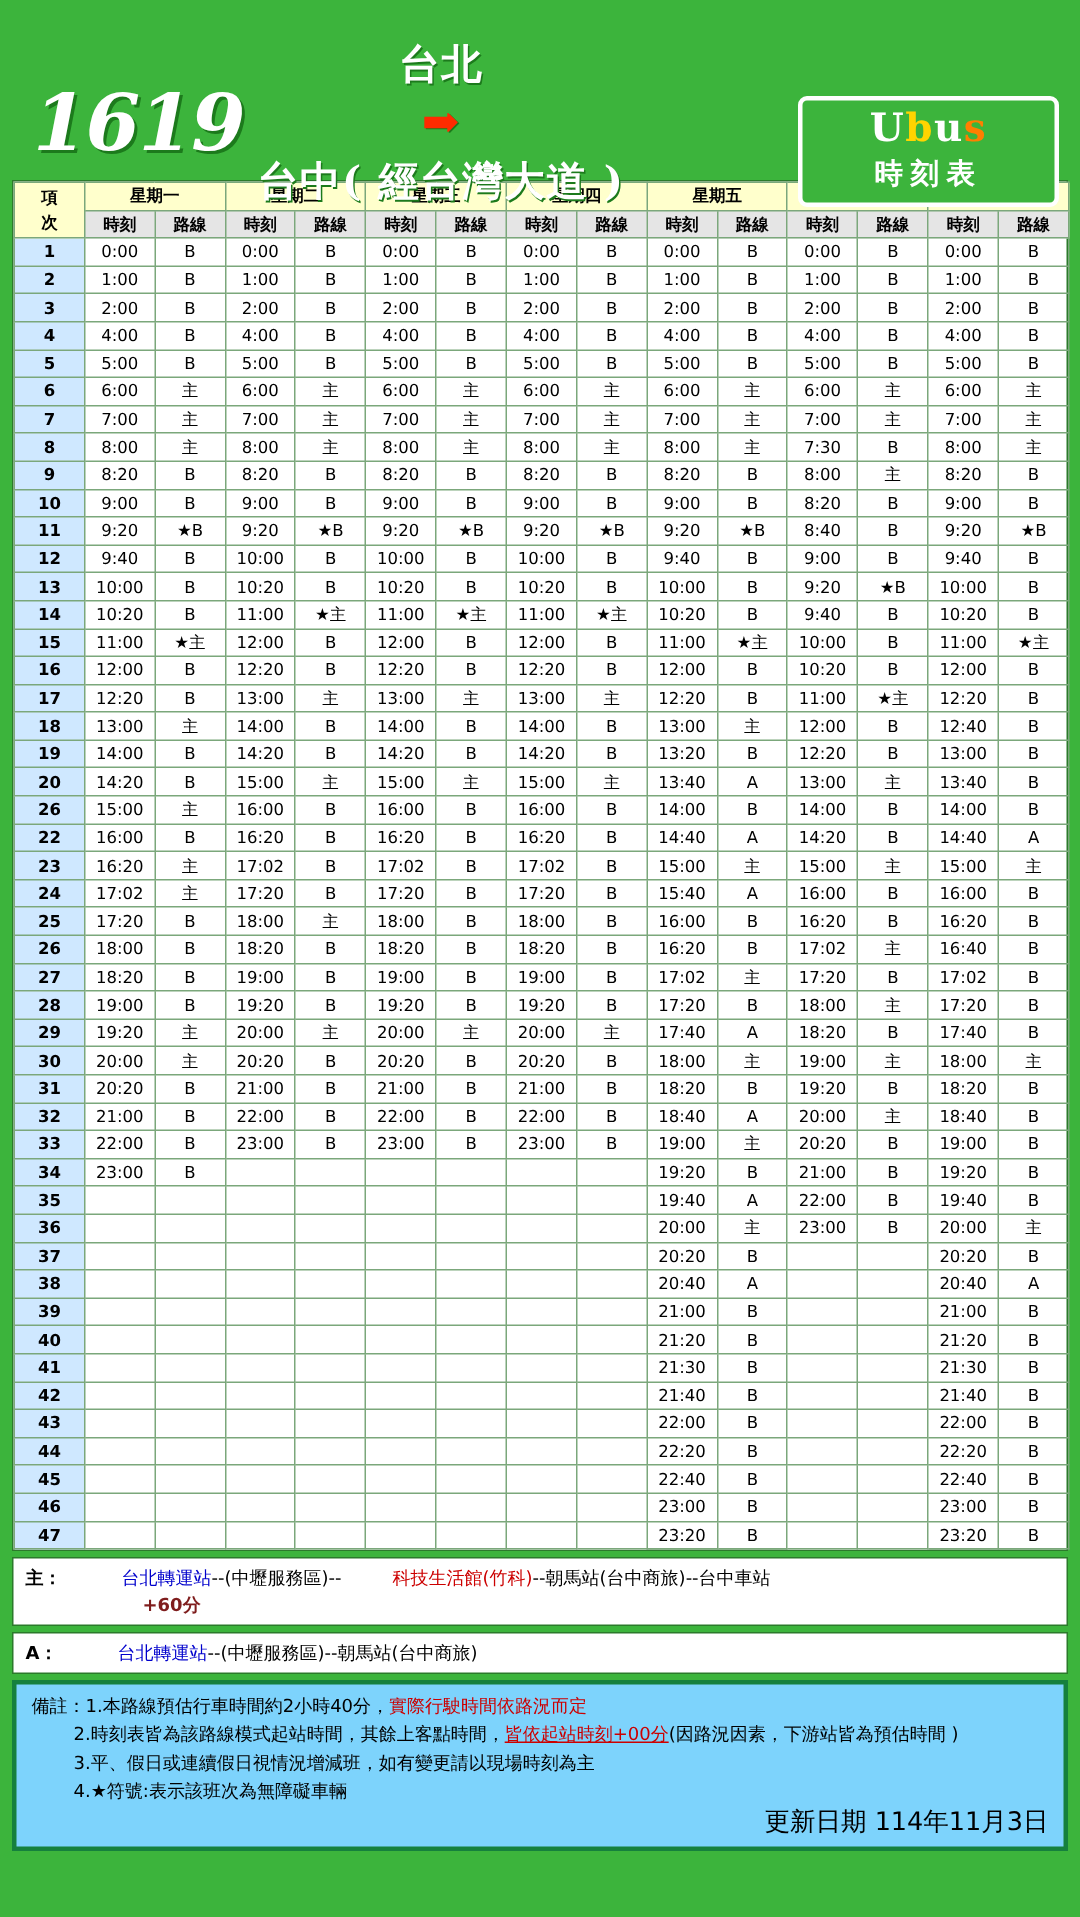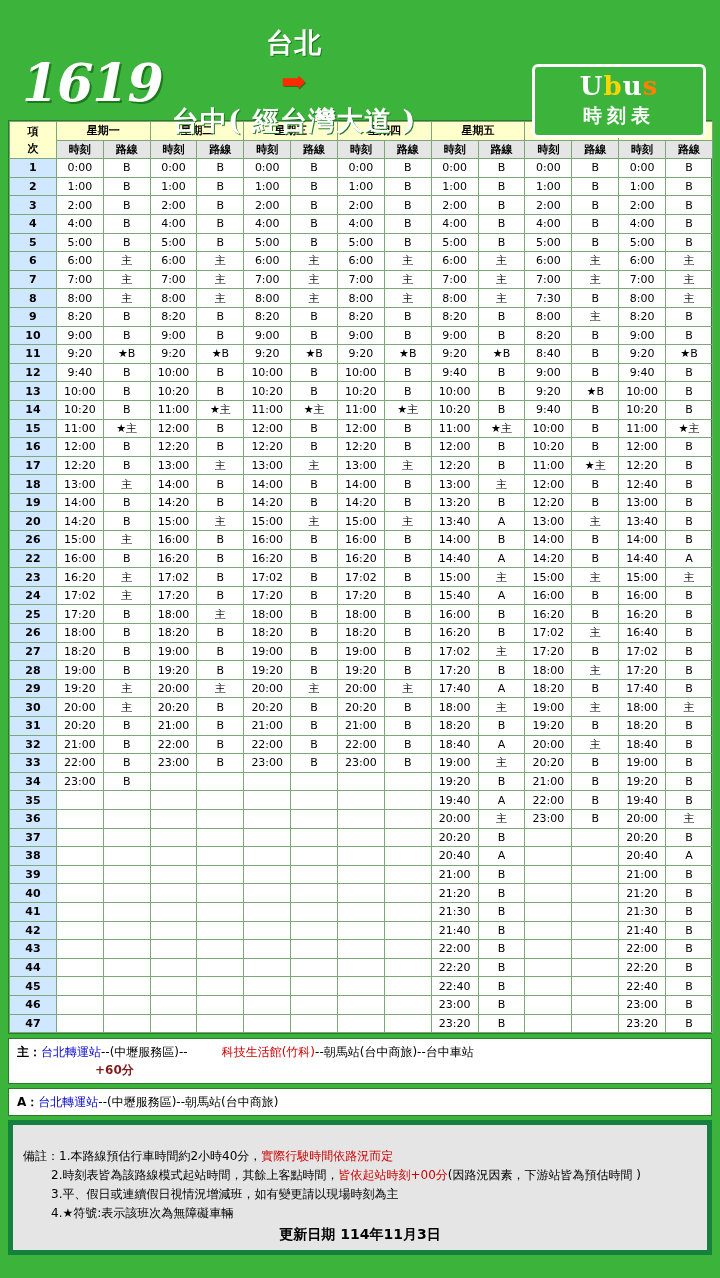--- a/index.html
+++ b/index.html
@@ -80,33 +80,33 @@
 
   
   .notes{margin-top:4px;}
   .note-row{
     background:#ffffff;border:1px solid #2b7a2b;
     margin-bottom:4px;padding:4px 8px;
     font-size:12px;line-height:18px;
     font-family:"DejaVu Sans","Liberation Sans",sans-serif;
   }
   .note-label{font-weight:bold;color:#000;}
-  .stop-blue{color:#0000cc;}
+  .stop-blue{color:#0000cc;margin-left:40px;}
   .stop-red{color:#cc0000;padding-left:34px;}
   .note-indent{display:block;padding-left:78px;color:#7f1d1d;font-weight:bold;}
   .remarks{
-    background:#e5e5e5;border:5px solid #15803d;
-    padding:22px 10px 6px 10px;font-size:12px;line-height:19px;
+    background:#7dd3fc;border:3px solid #15803d;
+    padding:5px 10px 6px 10px;font-size:12px;line-height:19px;
   }
   .remarks .line{display:block;}
   .remarks .l1{padding-left:0;}
   .remarks .ln{padding-left:28px;}
   .red{color:#cc0000;}
-  .red-u{color:#cc0000;}
-  .updated{text-align:center;display:block;margin-top:2px;font-size:14px;font-weight:bold;}
+  .red-u{color:#cc0000;text-decoration:underline;}
+  .updated{text-align:right;display:block;margin-top:2px;font-size:17px;}
 </style>
 </head>
 <body>
 
 <div class="page">
 
   <div class="header">
     <div class="route-no">1619</div>
     <div class="route-title">
       <span>台北</span>

